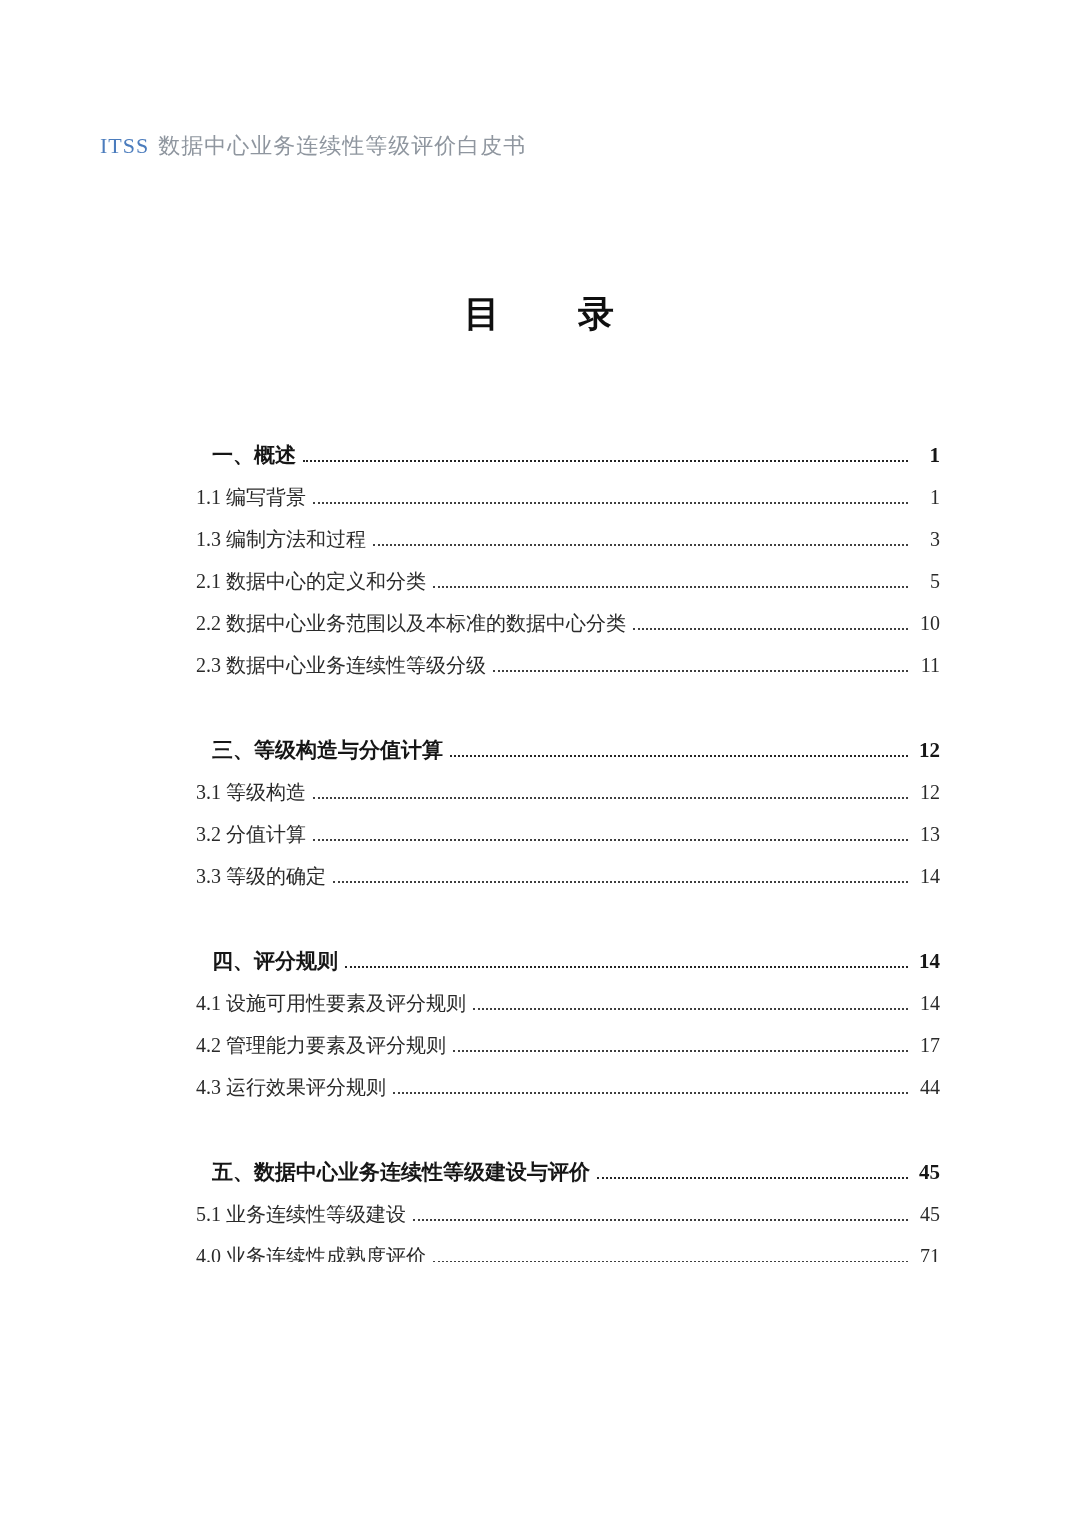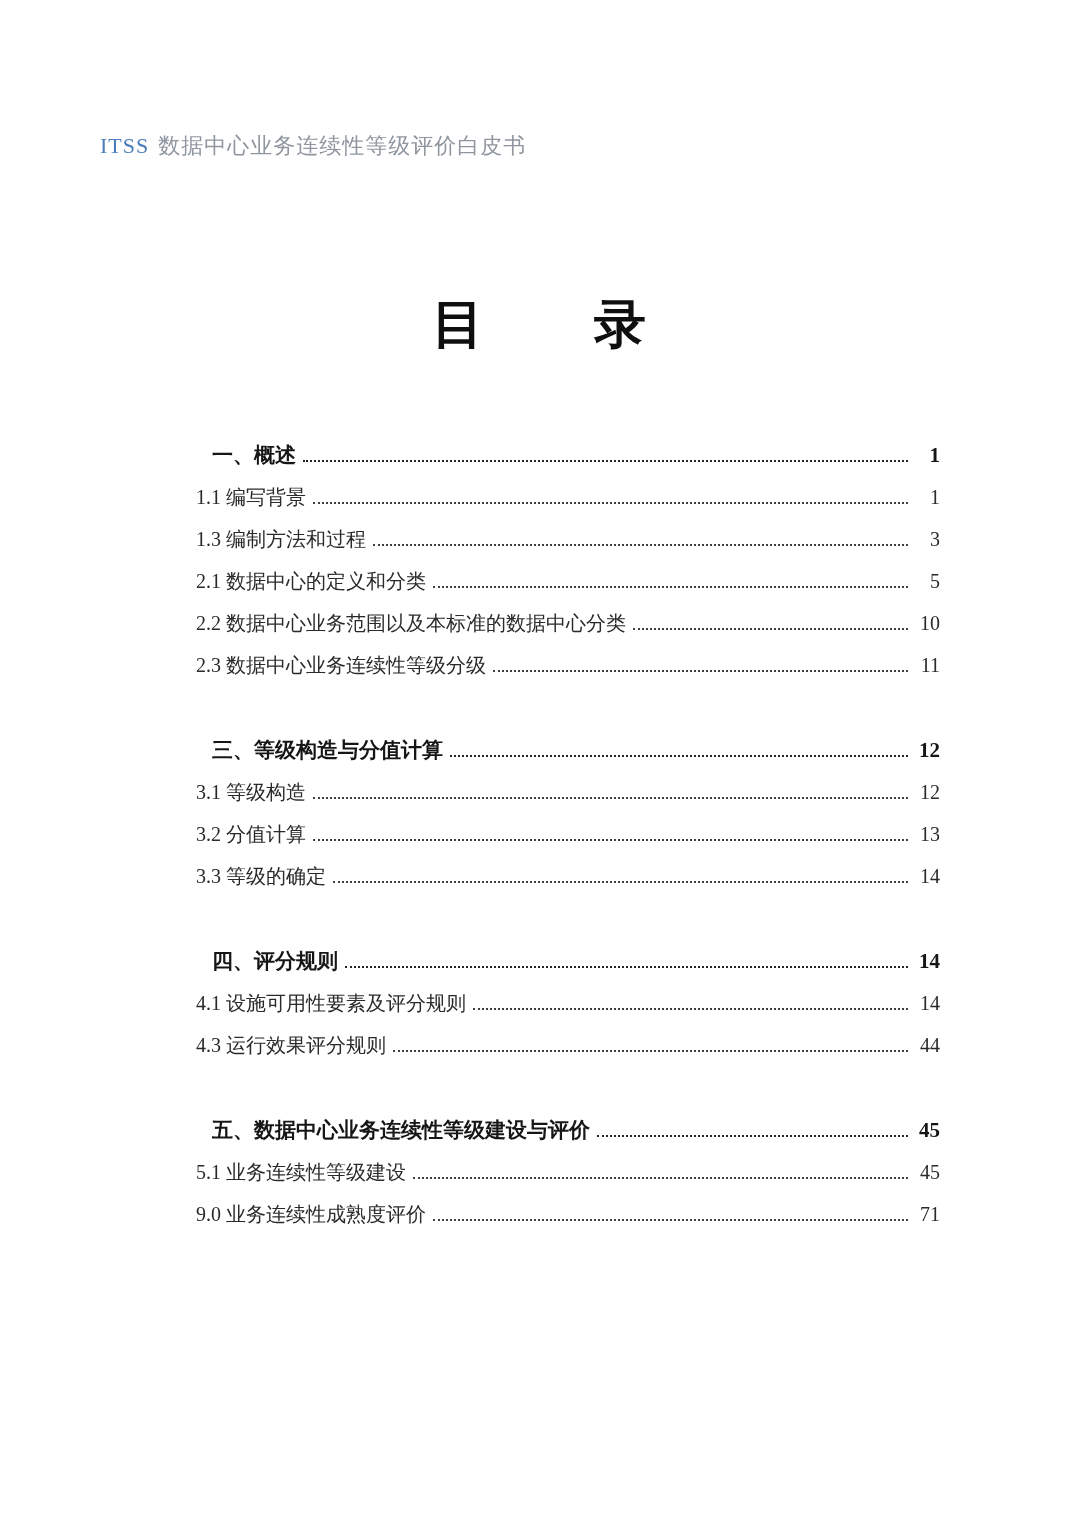--- a/index.html
+++ b/index.html
@@ -28,21 +28,21 @@
   .header-title{
     font-family:"Liberation Sans","DejaVu Sans",sans-serif;
     color:var(--hgray);
     margin-left:9px;
     letter-spacing:1px;
   }
   .toc-title{
     position:absolute;top:290px;left:0;right:0;
     margin:0;
     text-align:center;
-    font-size:52px;
+    font-size:36px;
     font-weight:bold;
     color:#0f0f0f;
     letter-spacing:2px;
     white-space:pre;
     font-family:Liberation Sans, sans-serif;
   }
   .toc{
     position:absolute;left:196px;top:434px;width:744px;
   }
   .row{
@@ -142,34 +142,39 @@
         <span class="lbl">四、评分规则</span>
         <span class="dots"></span>
         <span class="pg">14</span>
       </div>
       <div class="row">
         <span class="lbl">4.1 设施可用性要素及评分规则</span>
         <span class="dots"></span>
         <span class="pg">14</span>
       </div>
       <div class="row">
+        <span class="lbl">4.2 管理能力要素及评分规则</span>
+        <span class="dots"></span>
+        <span class="pg">17</span>
+      </div>
+      <div class="row">
         <span class="lbl">4.3 运行效果评分规则</span>
         <span class="dots"></span>
         <span class="pg">44</span>
       </div>
       <div class="row section">
         <span class="lbl">五、数据中心业务连续性等级建设与评价</span>
         <span class="dots"></span>
         <span class="pg">45</span>
       </div>
       <div class="row">
         <span class="lbl">5.1 业务连续性等级建设</span>
         <span class="dots"></span>
         <span class="pg">45</span>
       </div>
       <div class="row">
-        <span class="lbl">9.0 业务连续性成熟度评价</span>
+        <span class="lbl">4.0 业务连续性成熟度评价</span>
         <span class="dots"></span>
         <span class="pg">71</span>
       </div>
     </div>
 
 </div>
 
 </body></html>

